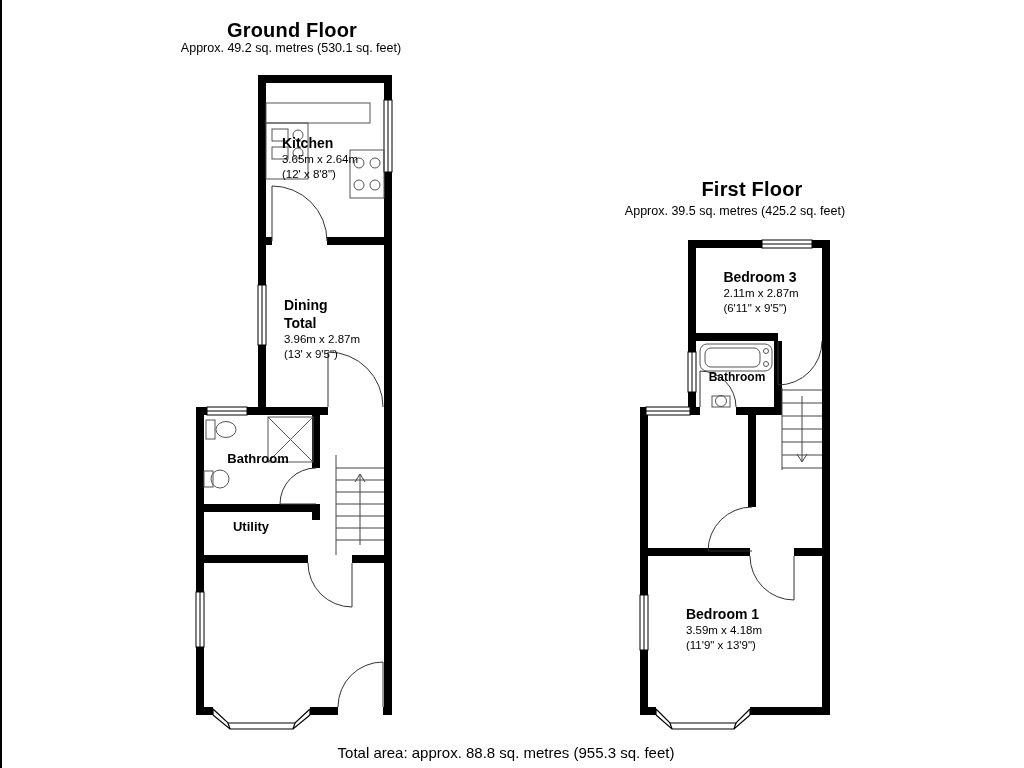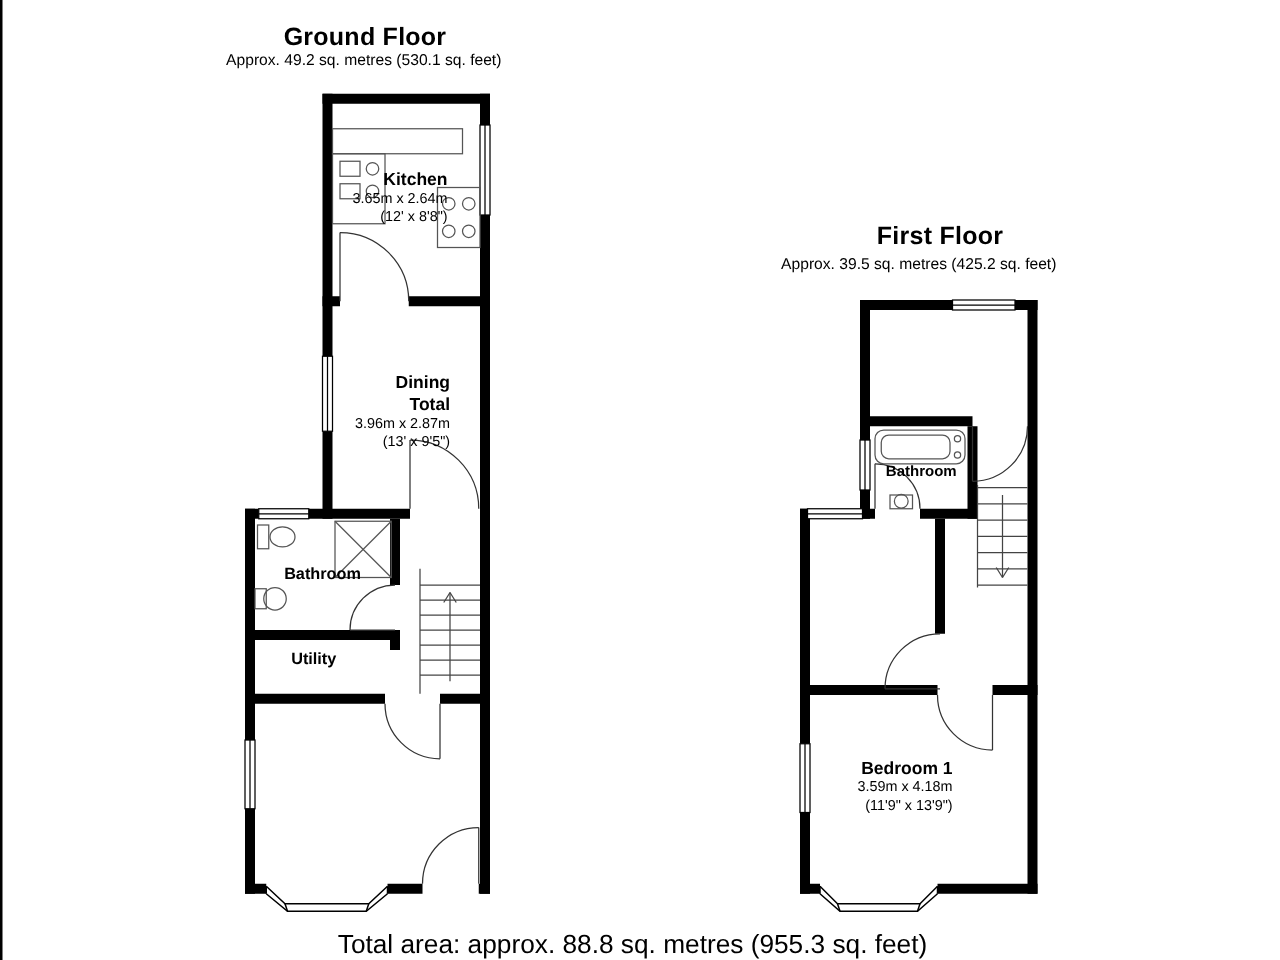--- a/index.html
+++ b/index.html
@@ -1,27 +1,27 @@
 <!DOCTYPE html>
 <html><head>
 <meta charset="utf-8">
 <style>
   html,body{margin:0;padding:0;background:#fff}
   .page{position:relative;width:1024px;height:768px;background:#fff;overflow:hidden;
         font-family:"Liberation Sans",sans-serif;color:#000}
   .edge-line{position:absolute;left:0;top:0;width:2px;height:768px;background:#000}
   svg.plan{position:absolute;left:0;top:0}
-  .label{position:absolute;transform:translateX(-50%);text-align:right;white-space:nowrap}
+  .label{position:absolute;transform:translateX(-50%);text-align:left;white-space:nowrap}
   .plan-title{font-size:20px;font-weight:bold;letter-spacing:.2px}
   .plan-sub{font-size:12.5px}
   .room-name{font-size:14px;font-weight:bold;line-height:18px}
   .room-name-sm{font-size:13px;font-weight:bold;line-height:16px}
   .room-name-xs{font-size:12px;font-weight:bold;line-height:15px}
   .room-dim{font-size:11.5px;line-height:15px}
-  .footer-text{font-size:21px}
+  .footer-text{font-size:15px}
 </style>
 </head>
 <body>
 
 <div class="page">
   <div class="edge-line"></div>
 
   <svg class="plan" width="1024" height="768" viewBox="0 0 1024 768">
 
     <g>
@@ -267,20 +267,25 @@
   </div>
 
   <div class="label room-name-sm" style="left:258px;top:451px">Bathroom</div>
 
   <div class="label room-name-sm" style="left:251px;top:519px">Utility</div>
 
 
   <div class="label plan-title" style="left:752px;top:178px">First Floor</div>
   <div class="label plan-sub" style="left:735px;top:204px">Approx. 39.5 sq. metres (425.2 sq. feet)</div>
 
+  <div class="label" style="left:761px;top:268px">
+    <div class="room-name">Bedroom 3</div>
+    <div class="room-dim">2.11m x 2.87m</div>
+    <div class="room-dim">(6'11" x 9'5")</div>
+  </div>
 
   <div class="label room-name-xs" style="left:737px;top:370px">Bathroom</div>
 
 
   <div class="label" style="left:724px;top:605px">
     <div class="room-name">Bedroom 1</div>
     <div class="room-dim">3.59m x 4.18m</div>
     <div class="room-dim">(11'9" x 13'9")</div>
   </div>
 

